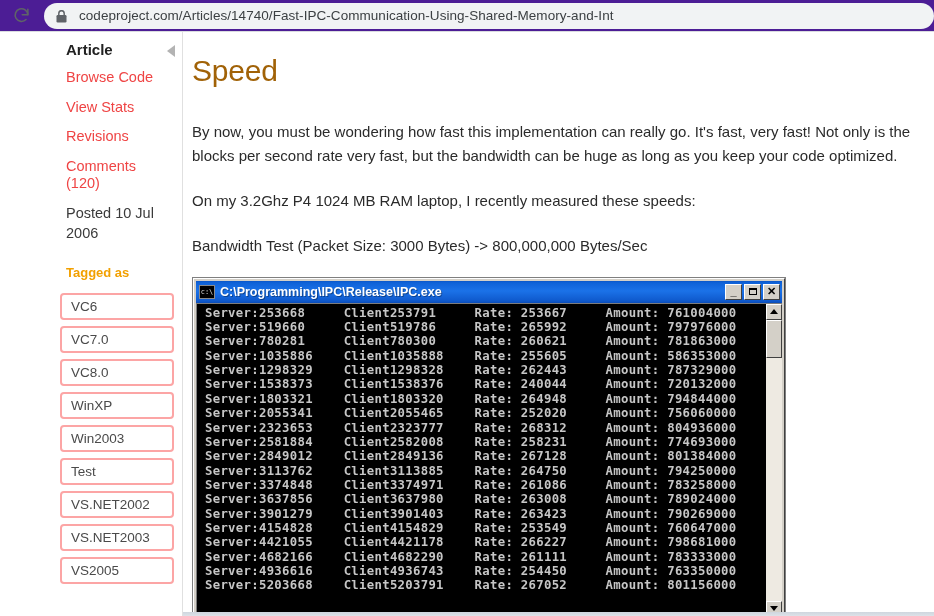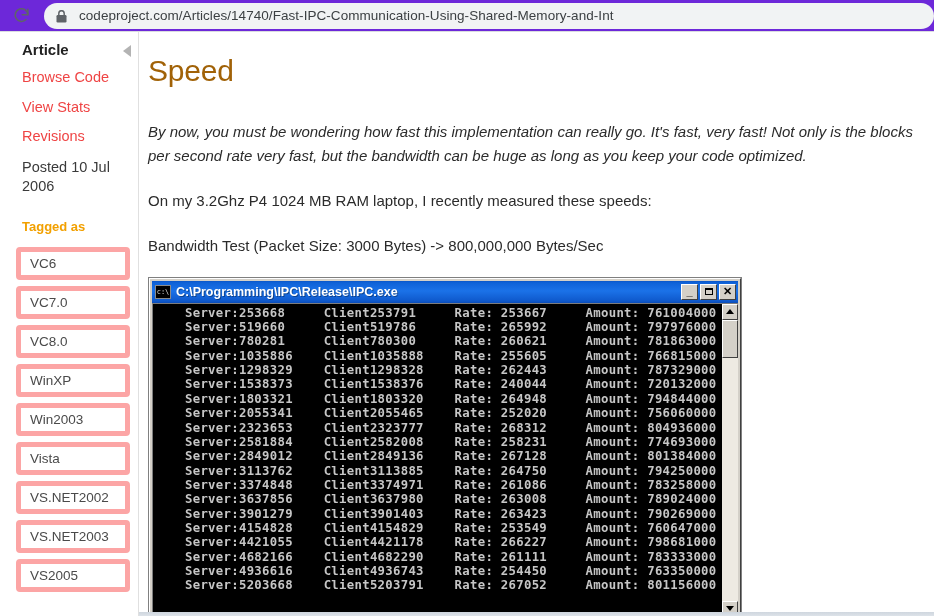--- a/index.html
+++ b/index.html
@@ -7,21 +7,21 @@
     margin: 0; padding: 0;
     width: 934px; height: 616px;
     overflow: hidden;
     background: #ffffff;
     font-family: "Liberation Sans", sans-serif;
   }
 
   
   #browser-bar {
     height: 31px;
-    background: #6d28d9;
+    background: #4c1d95;
     display: flex;
     align-items: center;
     padding: 0 0 0 10px;
     position: relative;
   }
   #reload-icon {
     width: 22px; height: 22px;
     flex: 0 0 22px;
     margin-right: 12px;
     display: flex; align-items: center; justify-content: center;
@@ -67,20 +67,21 @@
   
   #sidebar {
     width: 139px;
     flex: 0 0 139px;
     border-right: 1px solid #e0e0e0;
     padding: 0;
     height: 100%;
     overflow: hidden;
     background: #fff;
     position: relative;
+    margin-left: 44px;
   }
   .side-row {
     padding: 0 10px 0 22px;
     position: relative;
   }
   #side-article {
     font-size: 15px;
     font-weight: bold;
     color: #222;
     margin-top: 9px;
@@ -120,21 +121,21 @@
     color: #f2a000;
     margin-top: 22px;
     margin-bottom: 13px;
   }
   #tag-list {
     list-style: none;
     margin: 0;
     padding: 0 8px 0 16px;
   }
   .tag-chip {
-    border: 5px solid #fca5a5;
+    border: 2px solid #fca5a5;
     border-radius: 4px;
     font-size: 13.5px;
     color: #4a4a4a;
     padding: 4px 0 4px 9px;
     margin-bottom: 6px;
     background: #fff;
     cursor: pointer;
     white-space: nowrap;
     overflow: hidden;
   }
@@ -154,21 +155,21 @@
     padding: 0;
     letter-spacing: -0.2px;
   }
   .para {
     font-size: 15px;
     color: #2b2b2b;
     line-height: 1.58;
     margin: 0;
     max-width: 780px;
   }
-  #para-1 { margin-top: 32px; font-style: italic; }
+  #para-1 { margin-top: 32px; }
   #para-2 { margin-top: 22px; }
   #para-3 { margin-top: 21px; }
 
   
   #console-window {
     margin-top: 20px;
     margin-left: 1px;
     width: 592px;
     height: 343px;
     background: #d4d0c8;
@@ -240,24 +241,23 @@
     left: 2px; right: 2px;
     top: 24px; bottom: 2px;
     background: #000000;
     border: 1px solid #7d7d7d;
     border-right: none;
     display: flex;
     overflow: hidden;
   }
   #console-text {
     flex: 1 1 auto;
-    padding: 2px 0 0 16px;
+    padding: 2px 0 0 8px;
     overflow: hidden;
     font-family: "DejaVu Sans Mono", "Liberation Mono", monospace;
-    margin-left: 16px;
   }
   .con-line {
     color: #c6c6c6;
     font-size: 12.3px;
     line-height: 14.35px;
     white-space: pre;
     letter-spacing: 0.3px;
     font-weight: bold;
     font-family: "DejaVu Sans Mono", "Liberation Mono", monospace;
   }
@@ -347,32 +347,33 @@
 <div id="page">
 
   <aside id="sidebar">
     <div class="side-row">
       <div id="side-article">Article</div>
       <div id="collapse-arrow"></div>
 
       <a class="side-link">Browse Code</a>
       <a class="side-link">View Stats</a>
       <a class="side-link">Revisions</a>
+      <a class="side-link">Comments (120)</a>
 
       <div id="side-posted">Posted 10 Jul 2006</div>
       <div id="tagged-as">Tagged as</div>
     </div>
 
     <ul id="tag-list">
       <li class="tag-chip">VC6</li>
       <li class="tag-chip">VC7.0</li>
       <li class="tag-chip">VC8.0</li>
       <li class="tag-chip">WinXP</li>
       <li class="tag-chip">Win2003</li>
-      <li class="tag-chip">Vista</li>
+      <li class="tag-chip">Test</li>
       <li class="tag-chip">VS.NET2002</li>
       <li class="tag-chip">VS.NET2003</li>
       <li class="tag-chip">VS2005</li>
 
     </ul>
   </aside>
 
   <main id="main">
     <h1 id="article-title">Speed</h1>
 
@@ -390,21 +391,21 @@
           <span id="btn-max-glyph"></span>
         </div>
         <div class="winbtn">✕</div>
       </div>
 
       <div id="console-body">
         <div id="console-text">
             <div class="con-line">Server:253668     Client253791     Rate: 253667     Amount: 761004000</div>
             <div class="con-line">Server:519660     Client519786     Rate: 265992     Amount: 797976000</div>
             <div class="con-line">Server:780281     Client780300     Rate: 260621     Amount: 781863000</div>
-            <div class="con-line">Server:1035886    Client1035888    Rate: 255605     Amount: 766815000</div>
+            <div class="con-line">Server:1035886    Client1035888    Rate: 255605     Amount: 586353000</div>
             <div class="con-line">Server:1298329    Client1298328    Rate: 262443     Amount: 787329000</div>
             <div class="con-line">Server:1538373    Client1538376    Rate: 240044     Amount: 720132000</div>
             <div class="con-line">Server:1803321    Client1803320    Rate: 264948     Amount: 794844000</div>
             <div class="con-line">Server:2055341    Client2055465    Rate: 252020     Amount: 756060000</div>
             <div class="con-line">Server:2323653    Client2323777    Rate: 268312     Amount: 804936000</div>
             <div class="con-line">Server:2581884    Client2582008    Rate: 258231     Amount: 774693000</div>
             <div class="con-line">Server:2849012    Client2849136    Rate: 267128     Amount: 801384000</div>
             <div class="con-line">Server:3113762    Client3113885    Rate: 264750     Amount: 794250000</div>
             <div class="con-line">Server:3374848    Client3374971    Rate: 261086     Amount: 783258000</div>
             <div class="con-line">Server:3637856    Client3637980    Rate: 263008     Amount: 789024000</div>

